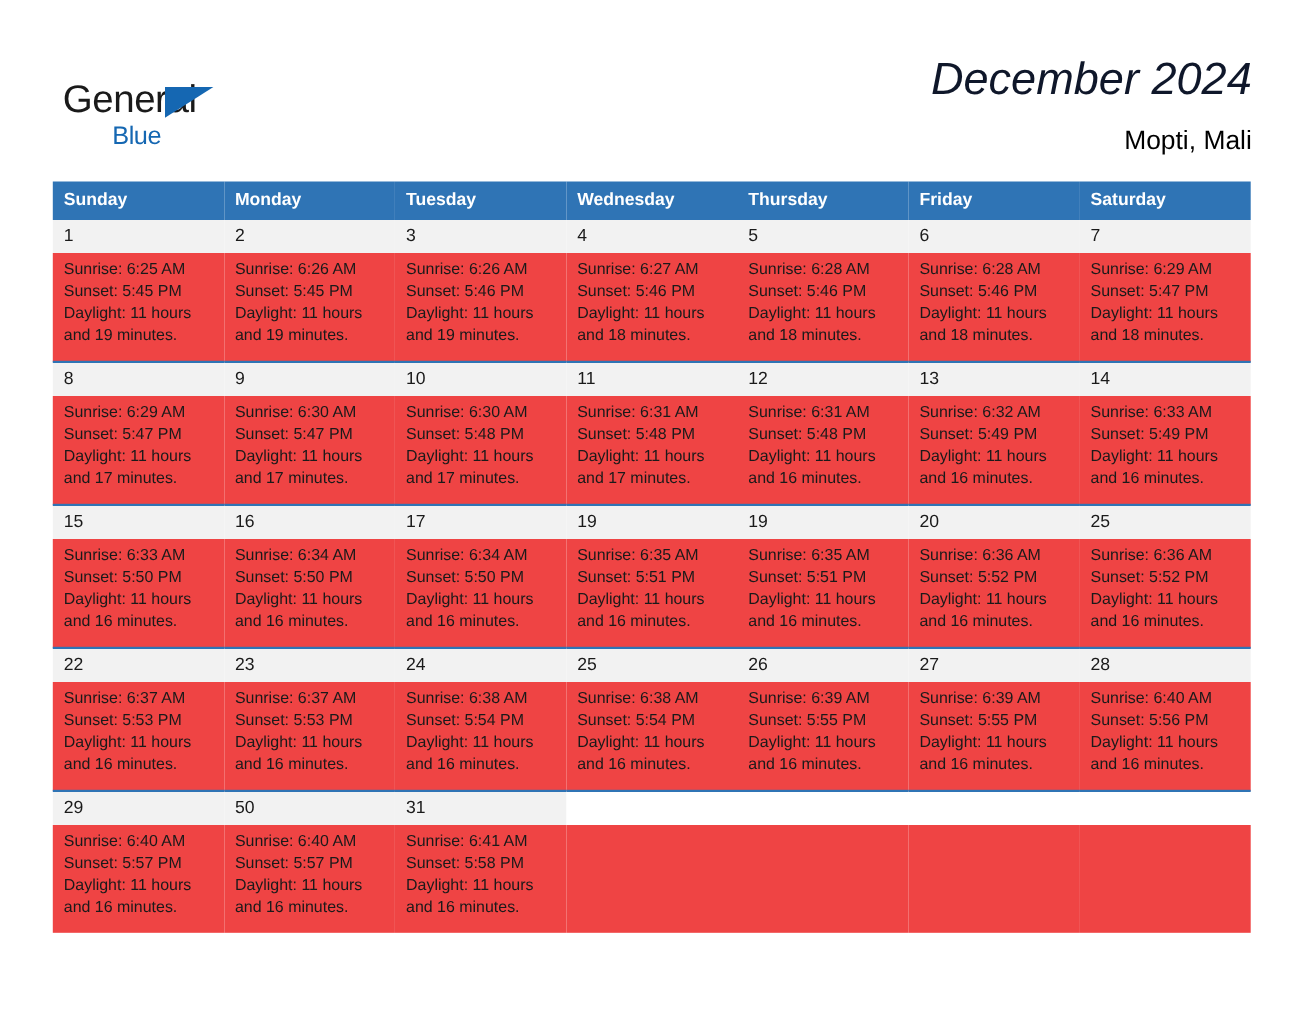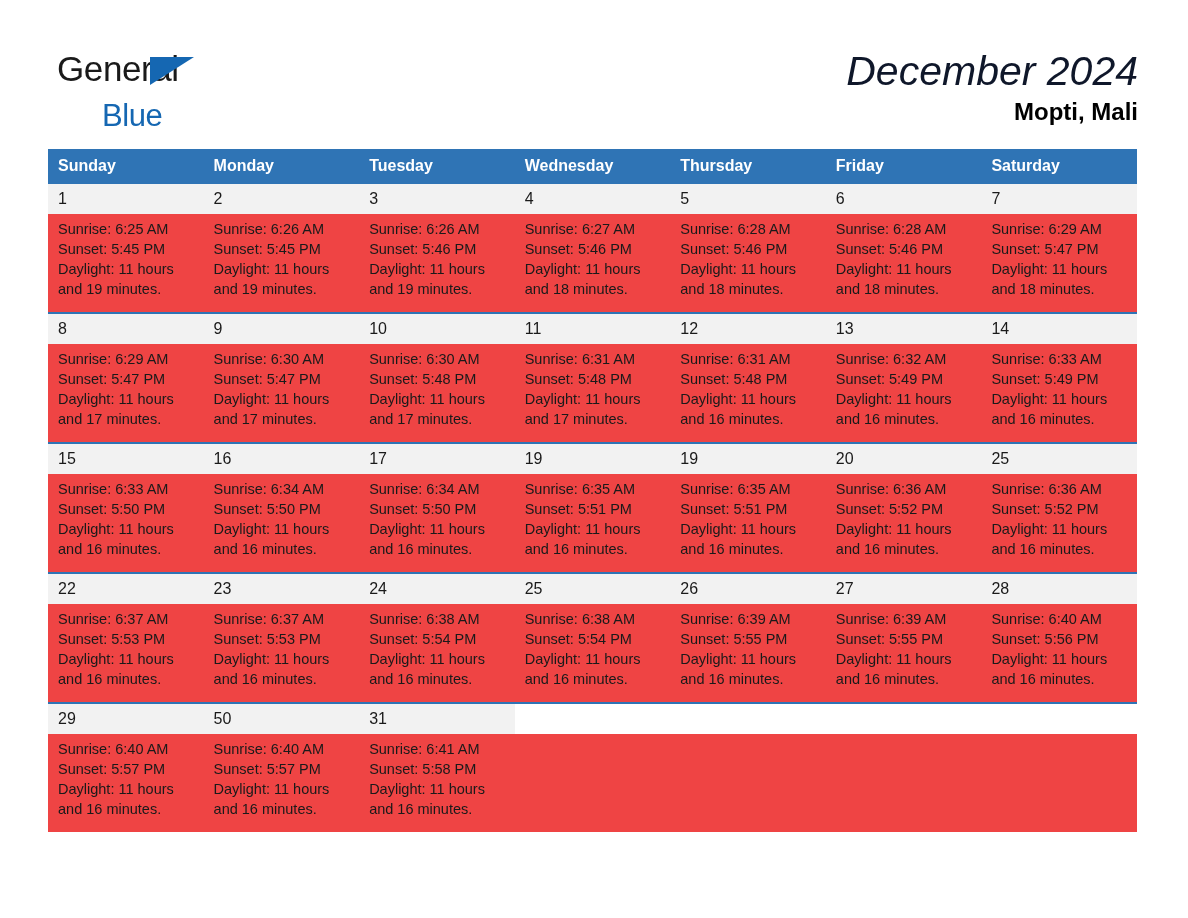--- a/index.html
+++ b/index.html
@@ -18,21 +18,21 @@
   .page {
     position: relative;
     width: 1188px;
     height: 918px;
     box-sizing: border-box;
   }
 
   
   .header {
     display: flex;
-    align-items: center;
+    align-items: flex-end;
     justify-content: space-between;
     padding: 44px 50px 0 57px;
     box-sizing: border-box;
   }
 
   .logo {
     position: relative;
     width: 150px;
     height: 72px;
     flex: none;
@@ -43,22 +43,22 @@
     top: 0;
     font-size: 35px;
     line-height: 38px;
     letter-spacing: -0.4px;
     color: #1a1a1a;
     white-space: nowrap;
   }
   .logo-blue {
     position: absolute;
     left: 45px;
-    top: 47px;
-    font-size: 31px;
+    top: 32px;
+    font-size: 23px;
     line-height: 38px;
     letter-spacing: -0.4px;
     color: #1567b2;
     white-space: nowrap;
   }
   .logo-triangle {
     position: absolute;
     left: 93px;
     top: 7px;
     width: 0;
@@ -75,24 +75,23 @@
     font-size: 41px;
     line-height: 50px;
     font-weight: normal;
     color: #0f172a;
     white-space: nowrap;
     font-style: italic;
   }
   .cal-subtitle {
     font-size: 24px;
     line-height: 32px;
-    margin-top: 0;
+    margin-top: 16px;
     color: #000000;
     white-space: nowrap;
-    font-weight: bold;
   }
 
   
   .calendar {
     margin: 21px 51px 0 48px;
     border-collapse: collapse;
     table-layout: fixed;
     width: 1089px;
   }
 

